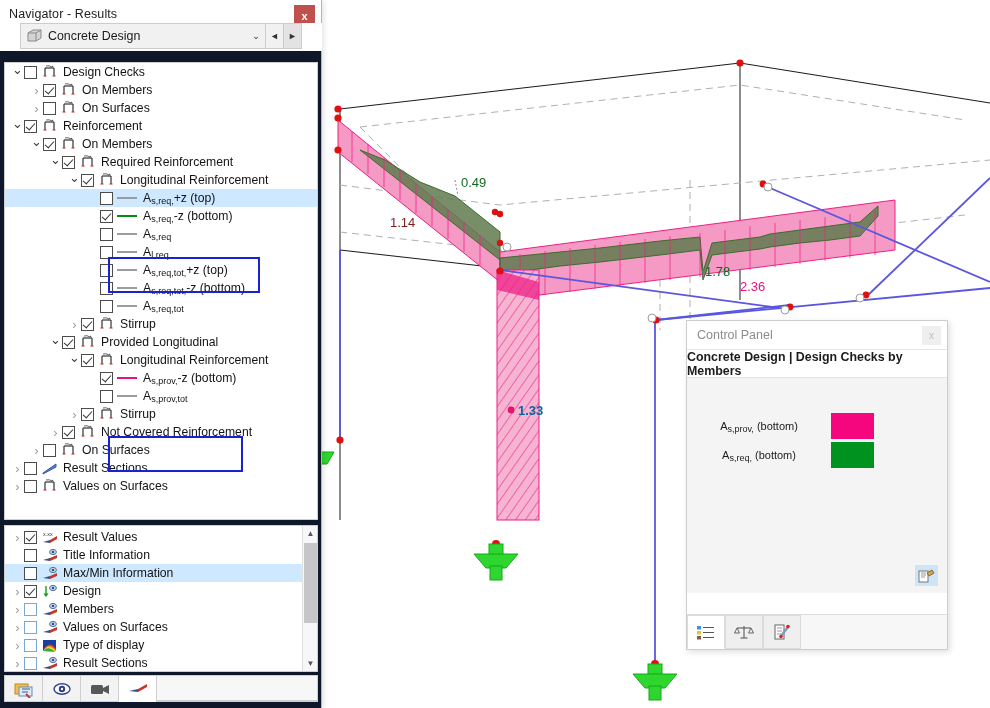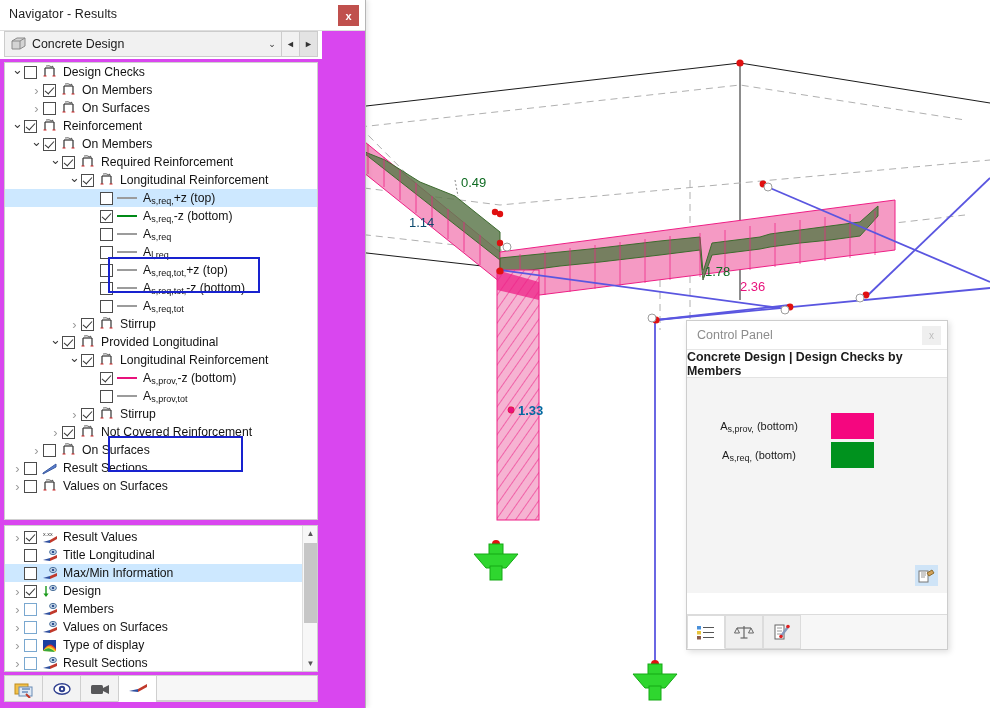--- a/index.html
+++ b/index.html
@@ -11,39 +11,39 @@
     background: #ffffff;
   }
   #root { position: relative; width: 990px; height: 708px; background: #fff; }
 
   
   #viewport { position: absolute; left: 0; top: 0; width: 990px; height: 708px; background: #ffffff; }
   #viewport svg { display: block; }
 
   
   #navigator {
-    position: absolute; left: 0; top: 0; width: 366px; height: 708px;
-    background: #d946ef;
+    position: absolute; left: 0; top: 0; width: 322px; height: 708px;
+    background: #0f172a;
     border-right: 1px solid #b5b5b5;
     box-shadow: 2px 0 5px rgba(0,0,0,0.10);
   }
   .nav-titlebar {
     position: relative; height: 31px; background: #ffffff;
     border-bottom: 1px solid #dedede;
   }
   .nav-title {
     position: absolute; left: 9px; top: 7px;
     font-size: 12.5px; color: #1c1c1c; letter-spacing: .1px;
   }
   .nav-close {
     position: absolute; right: 6px; top: 5px; width: 21px; height: 21px;
     background: #c0504d; color: #fff; font-size: 11px; font-weight: bold;
     display: flex; align-items: center; justify-content: center; cursor: pointer;
   }
-  .nav-topbar-wrap { position: absolute; left: 0; top: 31px; width: 322px; height: 28px; background: #ffffff; padding: 0 4px; }
+  .nav-topbar-wrap { position: absolute; left: 0; top: 23px; width: 322px; height: 28px; background: #ffffff; padding: 0 20px; }
   .nav-topbar {
     position: relative; height: 26px; background: #f1f1f1;
     border: 1px solid #ccc; display: flex; align-items: center;
   }
   .nav-topbar .cd-icon { margin-left: 6px; margin-right: 6px; display:flex; }
   .nav-topbar .cd-label { font-size: 12.4px; color: #1b1b1b; flex: 1; }
   .nav-btn {
     width: 18px; height: 24px; display: flex; align-items: center; justify-content: center;
     font-size: 9px; color: #333; cursor: pointer;
   }
@@ -262,21 +262,21 @@
       </g>
 
       <g stroke="#888" stroke-width="1" stroke-dasharray="2 2" fill="none">
         <path d="M455,180 L458,196"></path>
         <path d="M703,270 L703,282"></path>
       </g>
       <circle cx="511" cy="410" r="3" fill="#e8127c"></circle>
     </svg>
 
     <div style="position:absolute;left:461px;top:175px;font-size:13px;color:#0f6b22;"><span>0.49</span></div>
-    <div style="position:absolute;left:409px;top:215px;font-size:13px;color:#0c4a6e;"><span>1.14</span></div>
+    <div style="position:absolute;left:390px;top:215px;font-size:13px;color:#7f1d1d;"><span>1.14</span></div>
     <div style="position:absolute;left:705px;top:264px;font-size:13px;color:#0f6b22;"><span>1.78</span></div>
     <div style="position:absolute;left:716px;top:279px;font-size:13px;color:#e8127c;margin-left:24px;"><span>2.36</span></div>
     <div style="position:absolute;left:518px;top:403px;font-size:13px;color:#0369a1;font-weight:bold;"><span>1.33</span></div>
   </div>
 
   <div id="navigator">
 
     <div class="nav-titlebar">
       <div class="nav-title">Navigator - Results</div>
       <div class="nav-close">x</div>
@@ -583,21 +583,21 @@
             <span class="exp none" style="font-size: 13px; color: rgb(154, 154, 154);"></span>
             <span class="cb"></span>
             <span class="ic">
               <svg width="16" height="15" viewBox="0 0 16 15">
                 <ellipse cx="11" cy="4" rx="3.4" ry="2.6" fill="#cfe0f0" stroke="#4a6f9a"></ellipse>
                 <circle cx="11" cy="4" r="1.3" fill="#2f4f8f"></circle>
                 <path d="M1,12 L8,10 L8,13 Z" fill="#2f4f9f"></path>
                 <path d="M8,10 L15,7 L15,10 L8,13 Z" fill="#c0392b"></path>
               </svg>
             </span>
-            <span class="lbl">Title Longitudinal</span>
+            <span class="lbl">Title Information</span>
           </div>
           <div class="row sel" style="padding-left: 6px;">
             <span class="exp none" style="font-size: 13px; color: rgb(154, 154, 154);"></span>
             <span class="cb"></span>
             <span class="ic">
               <svg width="16" height="15" viewBox="0 0 16 15">
                 <ellipse cx="11" cy="4" rx="3.4" ry="2.6" fill="#cfe0f0" stroke="#4a6f9a"></ellipse>
                 <circle cx="11" cy="4" r="1.3" fill="#2f4f8f"></circle>
                 <path d="M1,12 L8,10 L8,13 Z" fill="#2f4f9f"></path>
                 <path d="M8,10 L15,7 L15,10 L8,13 Z" fill="#c0392b"></path>

